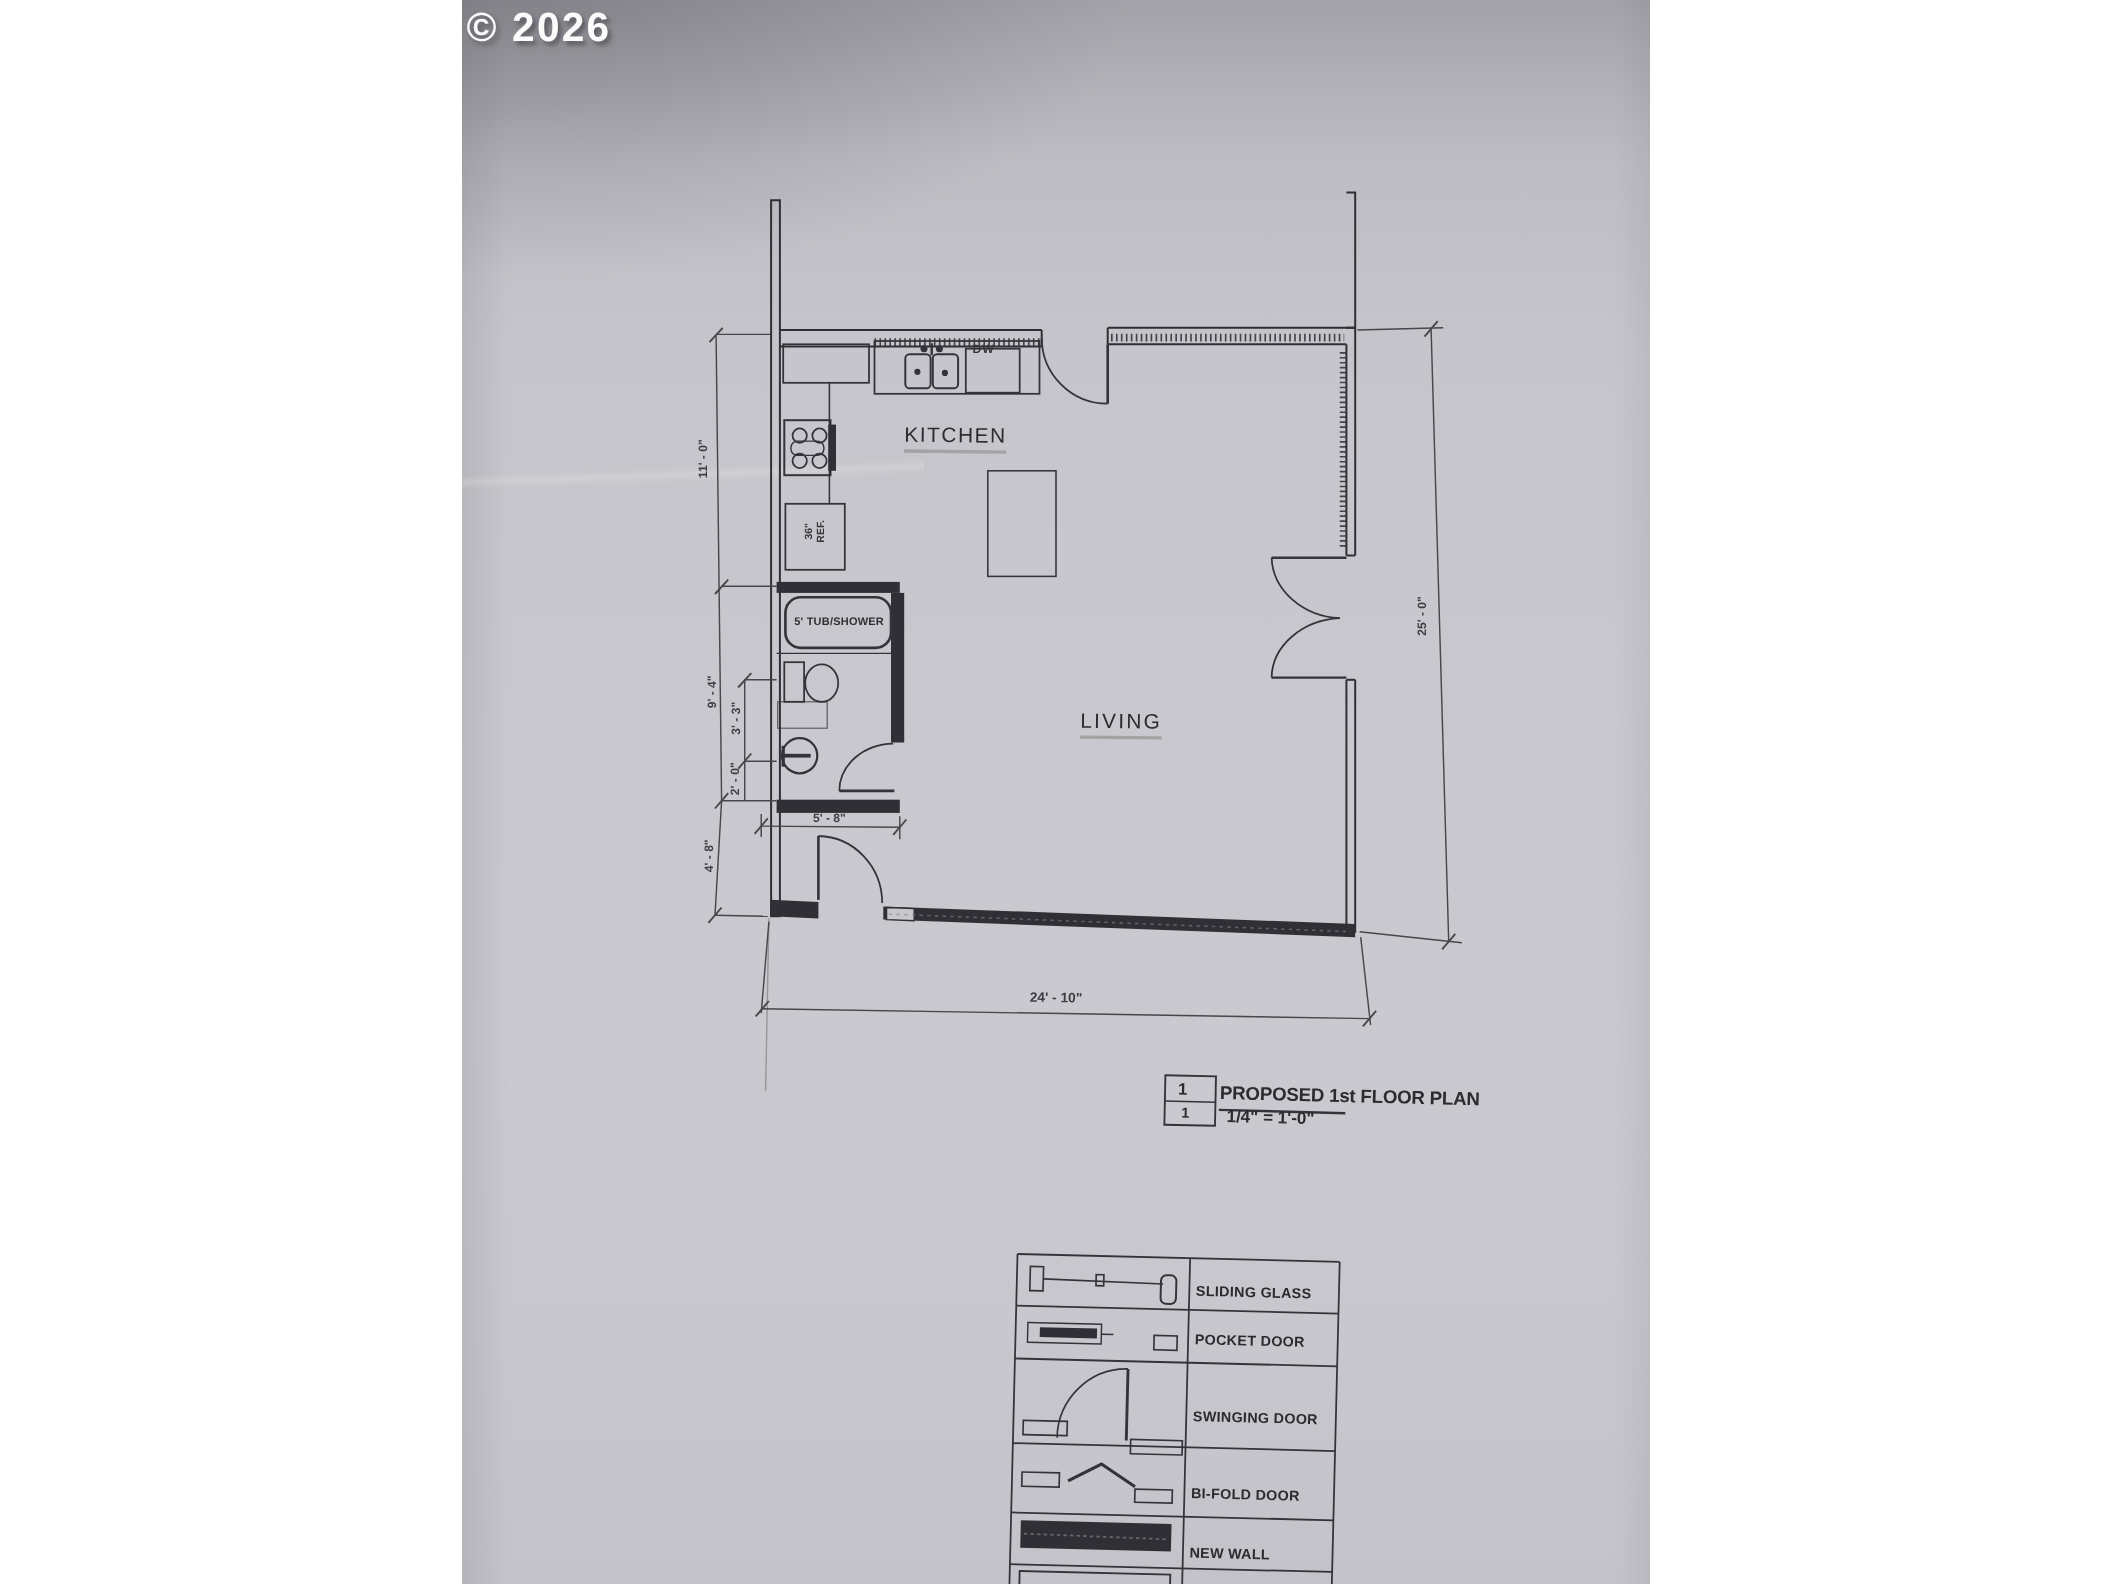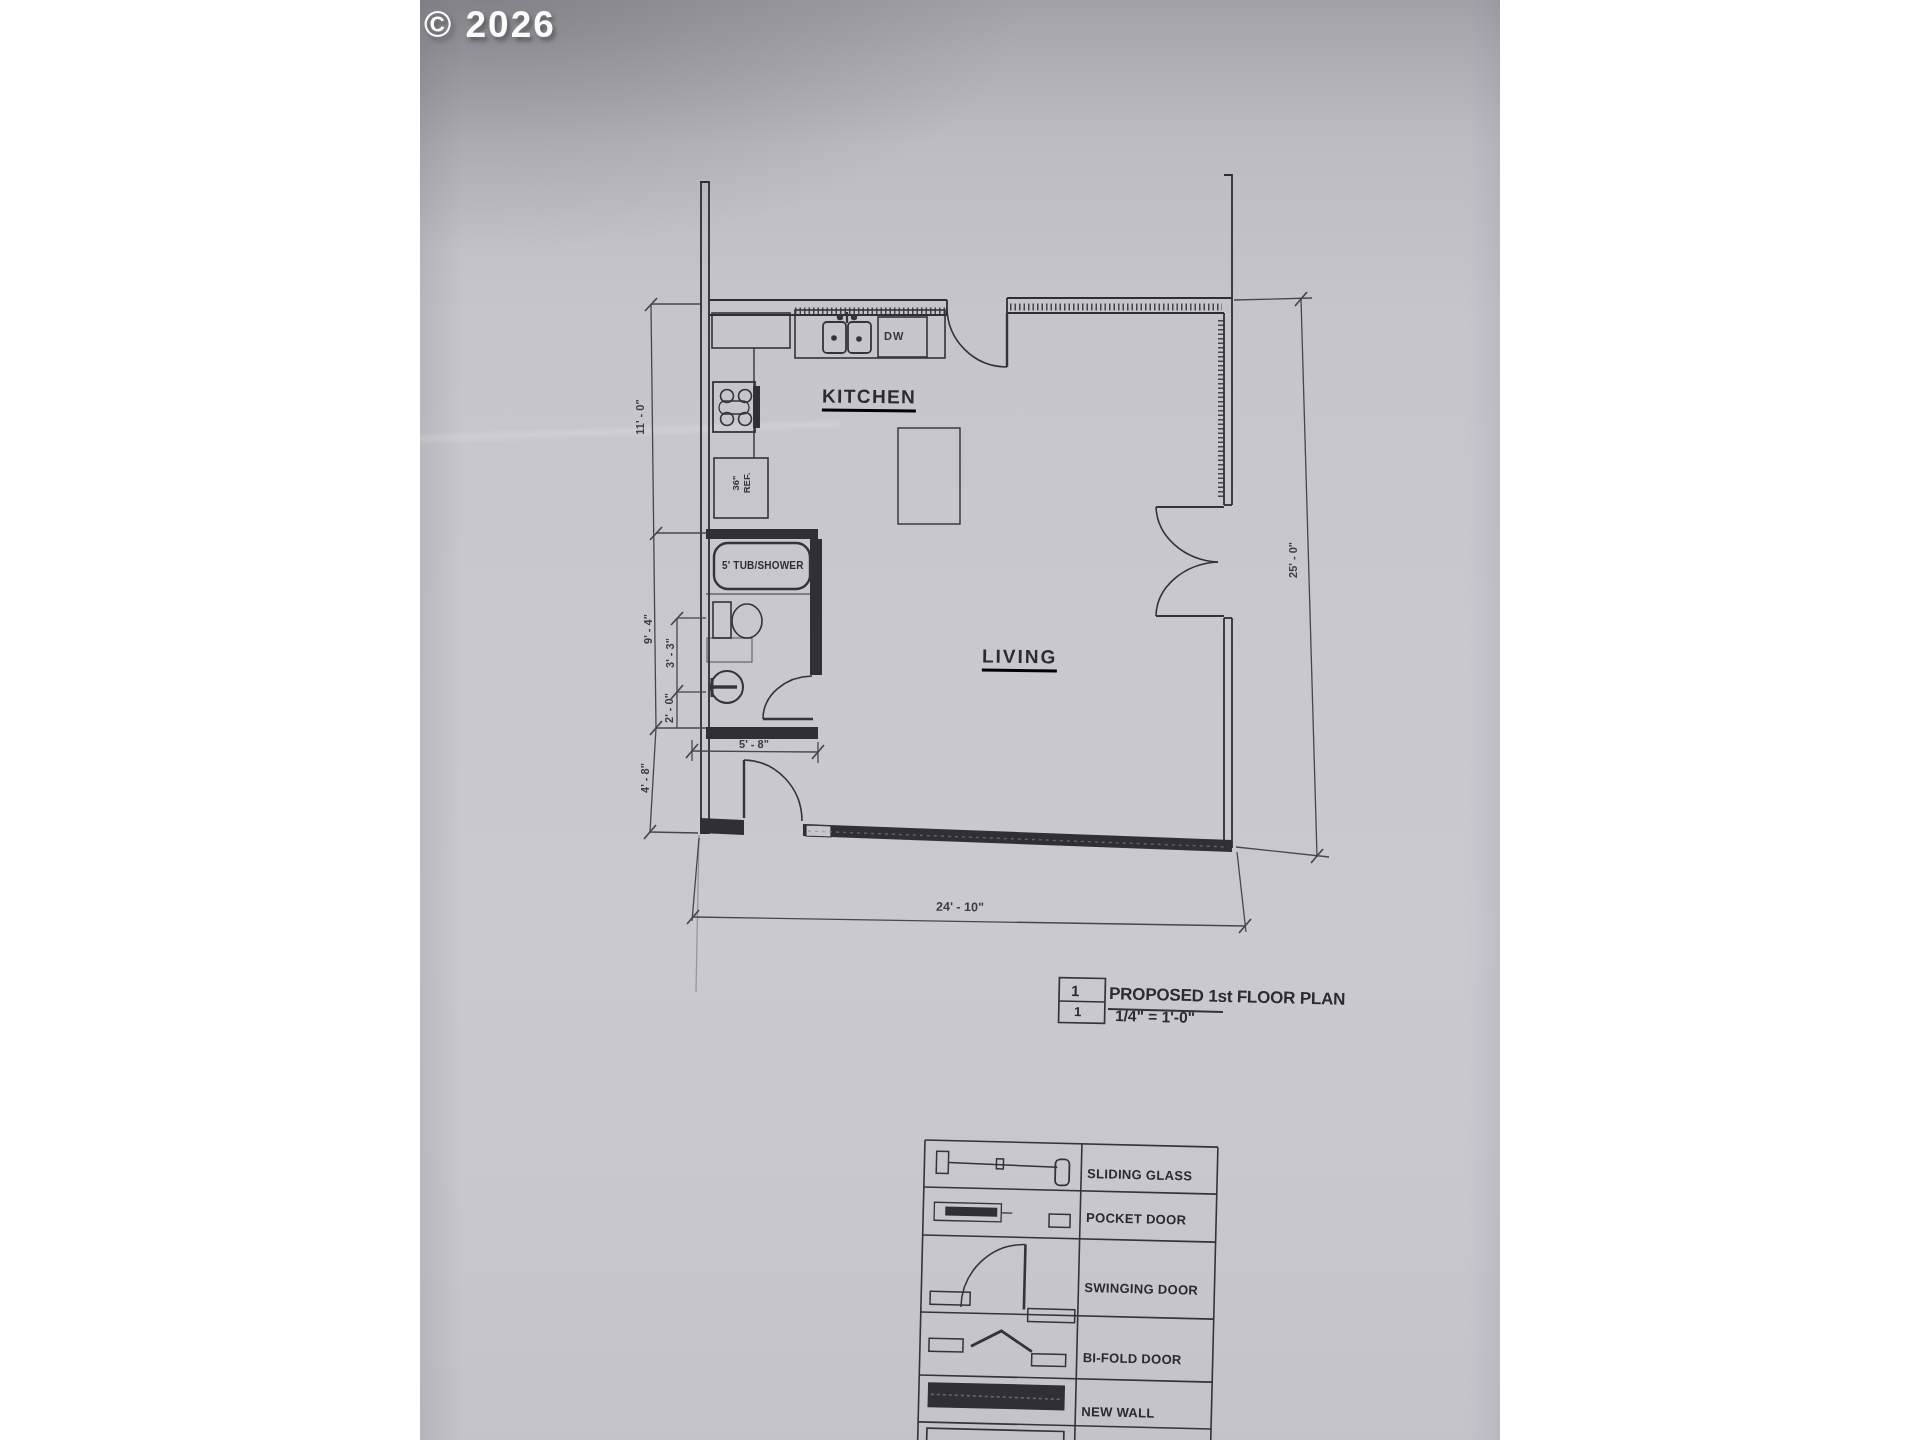--- a/index.html
+++ b/index.html
@@ -10,24 +10,24 @@
     background:
       radial-gradient(900px 420px at 6% 0%, rgba(58,58,64,.30), rgba(58,58,64,0) 60%),
       linear-gradient(90deg, rgba(90,90,96,.14), rgba(90,90,96,0) 4%, rgba(90,90,96,0) 97%, rgba(90,90,96,.10)),
       linear-gradient(180deg, #a2a1a7 0%, #aeadb3 4%, #bdbcc2 10%, #c6c5cb 22%, #c9c8ce 45%, #cac9cf 66%, #c8c7cd 84%, #c4c3c9 100%);}
   
   #photo .crease{position:absolute;left:0;top:408px;width:420px;height:46px;
     background:linear-gradient(178deg, transparent 40%, rgba(255,255,255,.16) 50%, transparent 62%);}
   .txt{position:absolute;color:#2b2b31;white-space:nowrap;}
   #copyright{left:424px;top:4px;font-size:37px;font-weight:700;color:#fbfbfc;
     letter-spacing:2px;text-shadow:3px 4px 4px rgba(55,55,60,.55);}
-  .room{font-weight:700;letter-spacing:1.4px;border-bottom:3px solid #000000;padding-bottom:1px;}
+  .room{font-weight:400;letter-spacing:1.4px;border-bottom:3px solid #a3a3a3;padding-bottom:1px;}
   #kitchen-label{left:822px;top:386px;font-size:19px;transform:rotate(.6deg);}
   #living-label{left:982px;top:646px;font-size:19px;letter-spacing:2px;transform:rotate(.6deg);text-align:center;}
-  #dw-label{left:884px;top:330px;font-size:11px;font-weight:700;letter-spacing:1px;color:#36363c;}
+  #dw-label{left:884px;top:312px;font-size:11px;font-weight:700;letter-spacing:1px;color:#36363c;}
   #ref-label{left:705px;top:472px;width:72px;text-align:center;font-size:9.5px;font-weight:700;
     line-height:11px;transform:rotate(-90deg);color:#36363c;}
   #tub-label{left:722px;top:560px;font-size:10px;font-weight:700;letter-spacing:.2px;color:#2e2e34;}
   .vdim{width:80px;text-align:center;transform:rotate(-90deg);font-size:11px;font-weight:700;color:#3d3d44;}
   .hdim{text-align:center;font-size:11px;font-weight:700;color:#3d3d44;}
   #dim-24-10{left:905px;top:900px;width:110px;font-size:12.5px;transform:rotate(.8deg);}
   #dim-5-8{left:714px;top:738px;width:80px;}
   
   .tb{font-weight:700;color:#2b2b31;}
   #tb-num-top{left:1071px;top:982px;font-size:15px;transform:rotate(1.2deg);}

